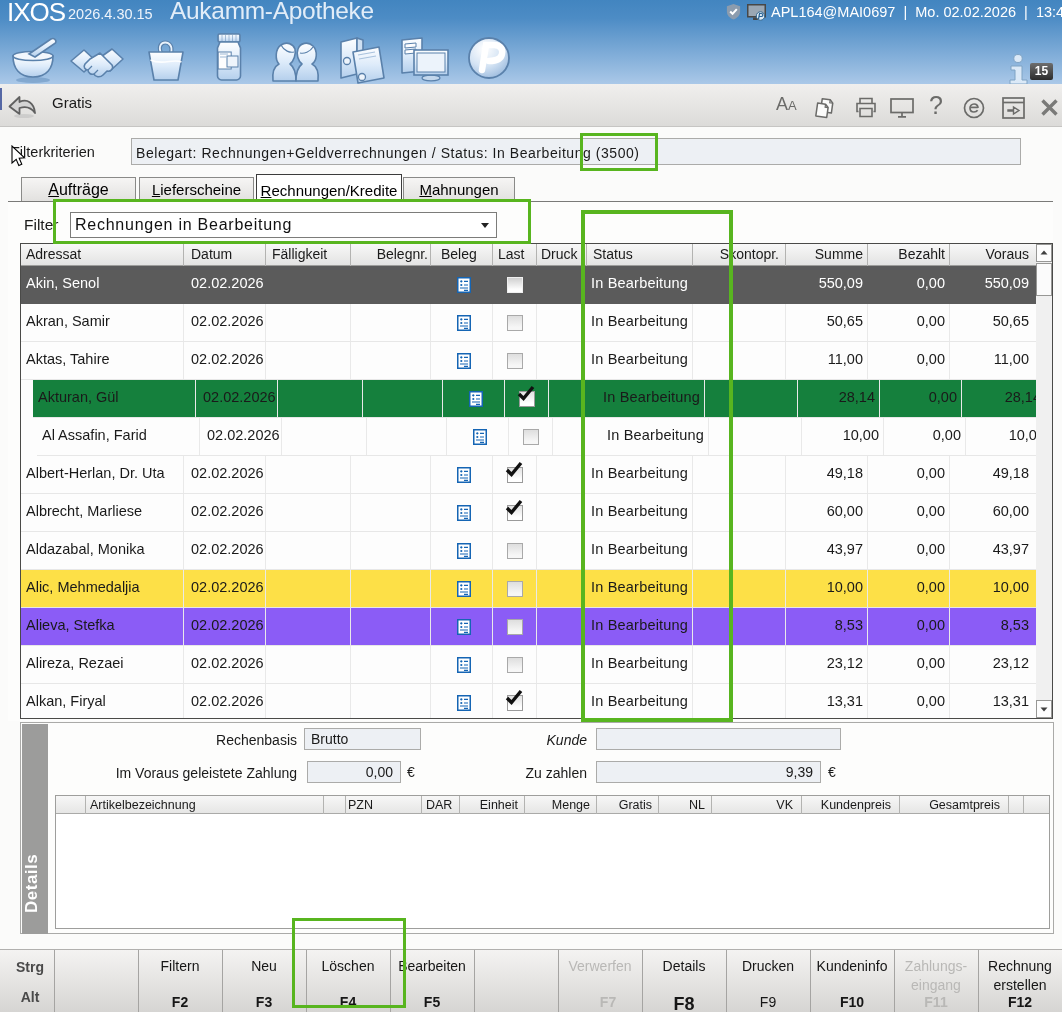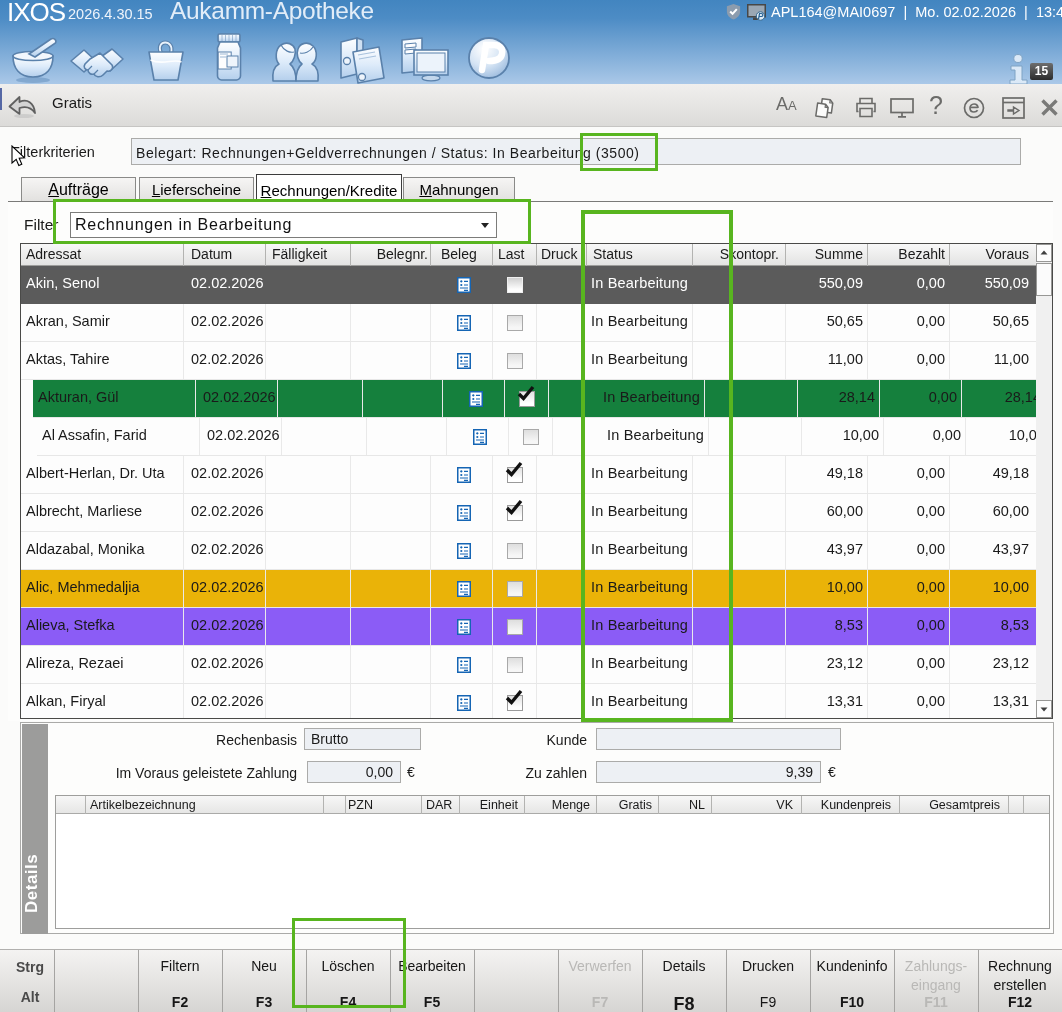--- a/index.html
+++ b/index.html
@@ -399,21 +399,21 @@
 <svg class="abs" style="left:436px;top:11px;" width="14" height="16" viewBox="0 0 14 16">
         <rect x="0.75" y="0.75" width="12.5" height="14.5" fill="#fff" stroke="#1565b4" stroke-width="1.5"></rect>
         <path d="M3.2 4.4 H5.4 M4.3 3.3 V5.5 M7 4.4 H11 M3.2 8 H5.4 M4.3 6.9 V9.1 M7 8 H11 M3 11 H11 M7 13.4 H11" stroke="#1565b4" stroke-width="1.1"></path>
       </svg>
 <div class="cbx" style="left:486px;top:11px;background:linear-gradient(#dedede,#f6f6f6 80%);border-color:#a9a9a9;"></div>
 <div class="lbl" style="left:570px;top:9px;font-size:14.5px;letter-spacing:0.2px;">In Bearbeitung</div>
 <div class="lbl" style="right:173px;top:9px;font-size:14.5px;">43,97</div>
 <div class="lbl" style="right:91px;top:9px;font-size:14.5px;">0,00</div>
 <div class="lbl" style="right:7px;top:9px;font-size:14.5px;">43,97</div>
 </div>
-<div class="abs" style="left:0;top:326px;width:1015px;height:38px;background:#eab308;border-bottom:1px solid #e7e7e7;box-sizing:border-box;">
+<div class="abs" style="left:0;top:326px;width:1015px;height:38px;background:#fde047;border-bottom:1px solid #e7e7e7;box-sizing:border-box;">
 <div class="abs" style="left:162px;top:0;width:1px;height:37px;background:#e9e9e9;"></div>
 <div class="abs" style="left:244px;top:0;width:1px;height:37px;background:#e9e9e9;"></div>
 <div class="abs" style="left:329px;top:0;width:1px;height:37px;background:#e9e9e9;"></div>
 <div class="abs" style="left:409px;top:0;width:1px;height:37px;background:#e9e9e9;"></div>
 <div class="abs" style="left:471px;top:0;width:1px;height:37px;background:#e9e9e9;"></div>
 <div class="abs" style="left:515px;top:0;width:1px;height:37px;background:#e9e9e9;"></div>
 <div class="abs" style="left:671px;top:0;width:1px;height:37px;background:#e9e9e9;"></div>
 <div class="abs" style="left:764px;top:0;width:1px;height:37px;background:#e9e9e9;"></div>
 <div class="abs" style="left:846px;top:0;width:1px;height:37px;background:#e9e9e9;"></div>
 <div class="abs" style="left:928px;top:0;width:1px;height:37px;background:#e9e9e9;"></div>
@@ -512,21 +512,21 @@
         <path d="M0.5 1.5 L7.5 1.5 L4 5.5 Z" fill="#404040"></path>
       </svg>
 </div>
 </div>
 <div class="abs" style="left:20px;top:722px;width:1034px;height:212px;background:#fdfdfc;border:1px solid #aaaaa8;box-sizing:border-box;">
 <div class="abs" style="left:1px;top:1px;width:26px;height:210px;background:#9c9c9b;"></div>
 <div class="abs" style="left:1px;top:104px;width:26px;height:92px;color:#fff;font-weight:bold;font-size:17px;writing-mode:vertical-rl;transform:rotate(180deg);letter-spacing:0.5px;padding-top:6px;box-sizing:border-box;">Details</div>
 <div class="lbl" style="right:756px;top:9px;">Rechenbasis</div>
 <div class="field" style="left:283px;top:5px;width:117px;height:22px;"></div>
 <div class="lbl" style="left:290px;top:8px;">Brutto</div>
-<div class="lbl" style="right:466px;top:9px;">Kunde</div>
+<div class="lbl" style="right:466px;top:9px;font-style:italic;">Kunde</div>
 <div class="field" style="left:575px;top:5px;width:245px;height:22px;"></div>
 <div class="lbl" style="right:756px;top:42px;">Im Voraus geleistete Zahlung</div>
 <div class="field" style="left:286px;top:38px;width:94px;height:22px;"></div>
 <div class="lbl" style="right:660px;top:41px;">0,00</div>
 <div class="lbl" style="left:386px;top:41px;">€</div>
 <div class="lbl" style="right:466px;top:42px;">Zu zahlen</div>
 <div class="field" style="left:575px;top:38px;width:225px;height:22px;"></div>
 <div class="lbl" style="right:240px;top:41px;">9,39</div>
 <div class="lbl" style="left:807px;top:41px;">€</div>
 <div class="abs" style="left:34px;top:72px;width:995px;height:134px;background:#fff;border:1px solid #9e9e9c;box-sizing:border-box;">
@@ -574,21 +574,21 @@
 <div class="abs" style="left:978px;top:0;width:1px;height:62px;background:#a5a4a2;"></div>
 <div class="abs" style="left:138px;top:8px;width:84px;text-align:center;font-size:14px;color:#161616;">Filtern</div>
 <div class="abs" style="left:138px;top:44px;width:84px;text-align:center;font-size:14px;font-weight:bold;color:#161616;">F2</div>
 <div class="abs" style="left:222px;top:8px;width:84px;text-align:center;font-size:14px;color:#161616;">Neu</div>
 <div class="abs" style="left:222px;top:44px;width:84px;text-align:center;font-size:14px;font-weight:bold;color:#161616;">F3</div>
 <div class="abs" style="left:306px;top:8px;width:84px;text-align:center;font-size:14px;color:#161616;">Löschen</div>
 <div class="abs" style="left:306px;top:44px;width:84px;text-align:center;font-size:14px;font-weight:bold;color:#161616;">F4</div>
 <div class="abs" style="left:390px;top:8px;width:84px;text-align:center;font-size:14px;color:#161616;">Bearbeiten</div>
 <div class="abs" style="left:390px;top:44px;width:84px;text-align:center;font-size:14px;font-weight:bold;color:#161616;">F5</div>
 <div class="abs" style="left:558px;top:8px;width:84px;text-align:center;font-size:14px;color:#b9b8b6;">Verwerfen</div>
-<div class="abs" style="left:558px;top:44px;width:84px;text-align:center;font-size:14px;font-weight:bold;color:#b9b8b6;">F7</div>
+<div class="abs" style="left:558px;top:44px;width:84px;text-align:center;font-size:14px;font-weight:bold;color:#b9b8b6;padding-left:8px;">F7</div>
 <div class="abs" style="left:642px;top:8px;width:84px;text-align:center;font-size:14px;color:#161616;">Details</div>
 <div class="abs" style="left:642px;top:44px;width:84px;text-align:center;font-size:18px;font-weight:bold;color:#161616;">F8</div>
 <div class="abs" style="left:726px;top:8px;width:84px;text-align:center;font-size:14px;color:#161616;">Drucken</div>
 <div class="abs" style="left:726px;top:44px;width:84px;text-align:center;font-size:14px;font-weight:normal;color:#161616;">F9</div>
 <div class="abs" style="left:810px;top:8px;width:84px;text-align:center;font-size:14px;color:#161616;">Kundeninfo</div>
 <div class="abs" style="left:810px;top:44px;width:84px;text-align:center;font-size:14px;font-weight:bold;color:#161616;">F10</div>
 <div class="abs" style="left:894px;top:8px;width:84px;text-align:center;font-size:14px;color:#b9b8b6;">Zahlungs-</div>
 <div class="abs" style="left:894px;top:27px;width:84px;text-align:center;font-size:14px;color:#b9b8b6;">eingang</div>
 <div class="abs" style="left:894px;top:44px;width:84px;text-align:center;font-size:14px;font-weight:bold;color:#b9b8b6;">F11</div>
 <div class="abs" style="left:978px;top:8px;width:84px;text-align:center;font-size:14px;color:#161616;">Rechnung</div>

